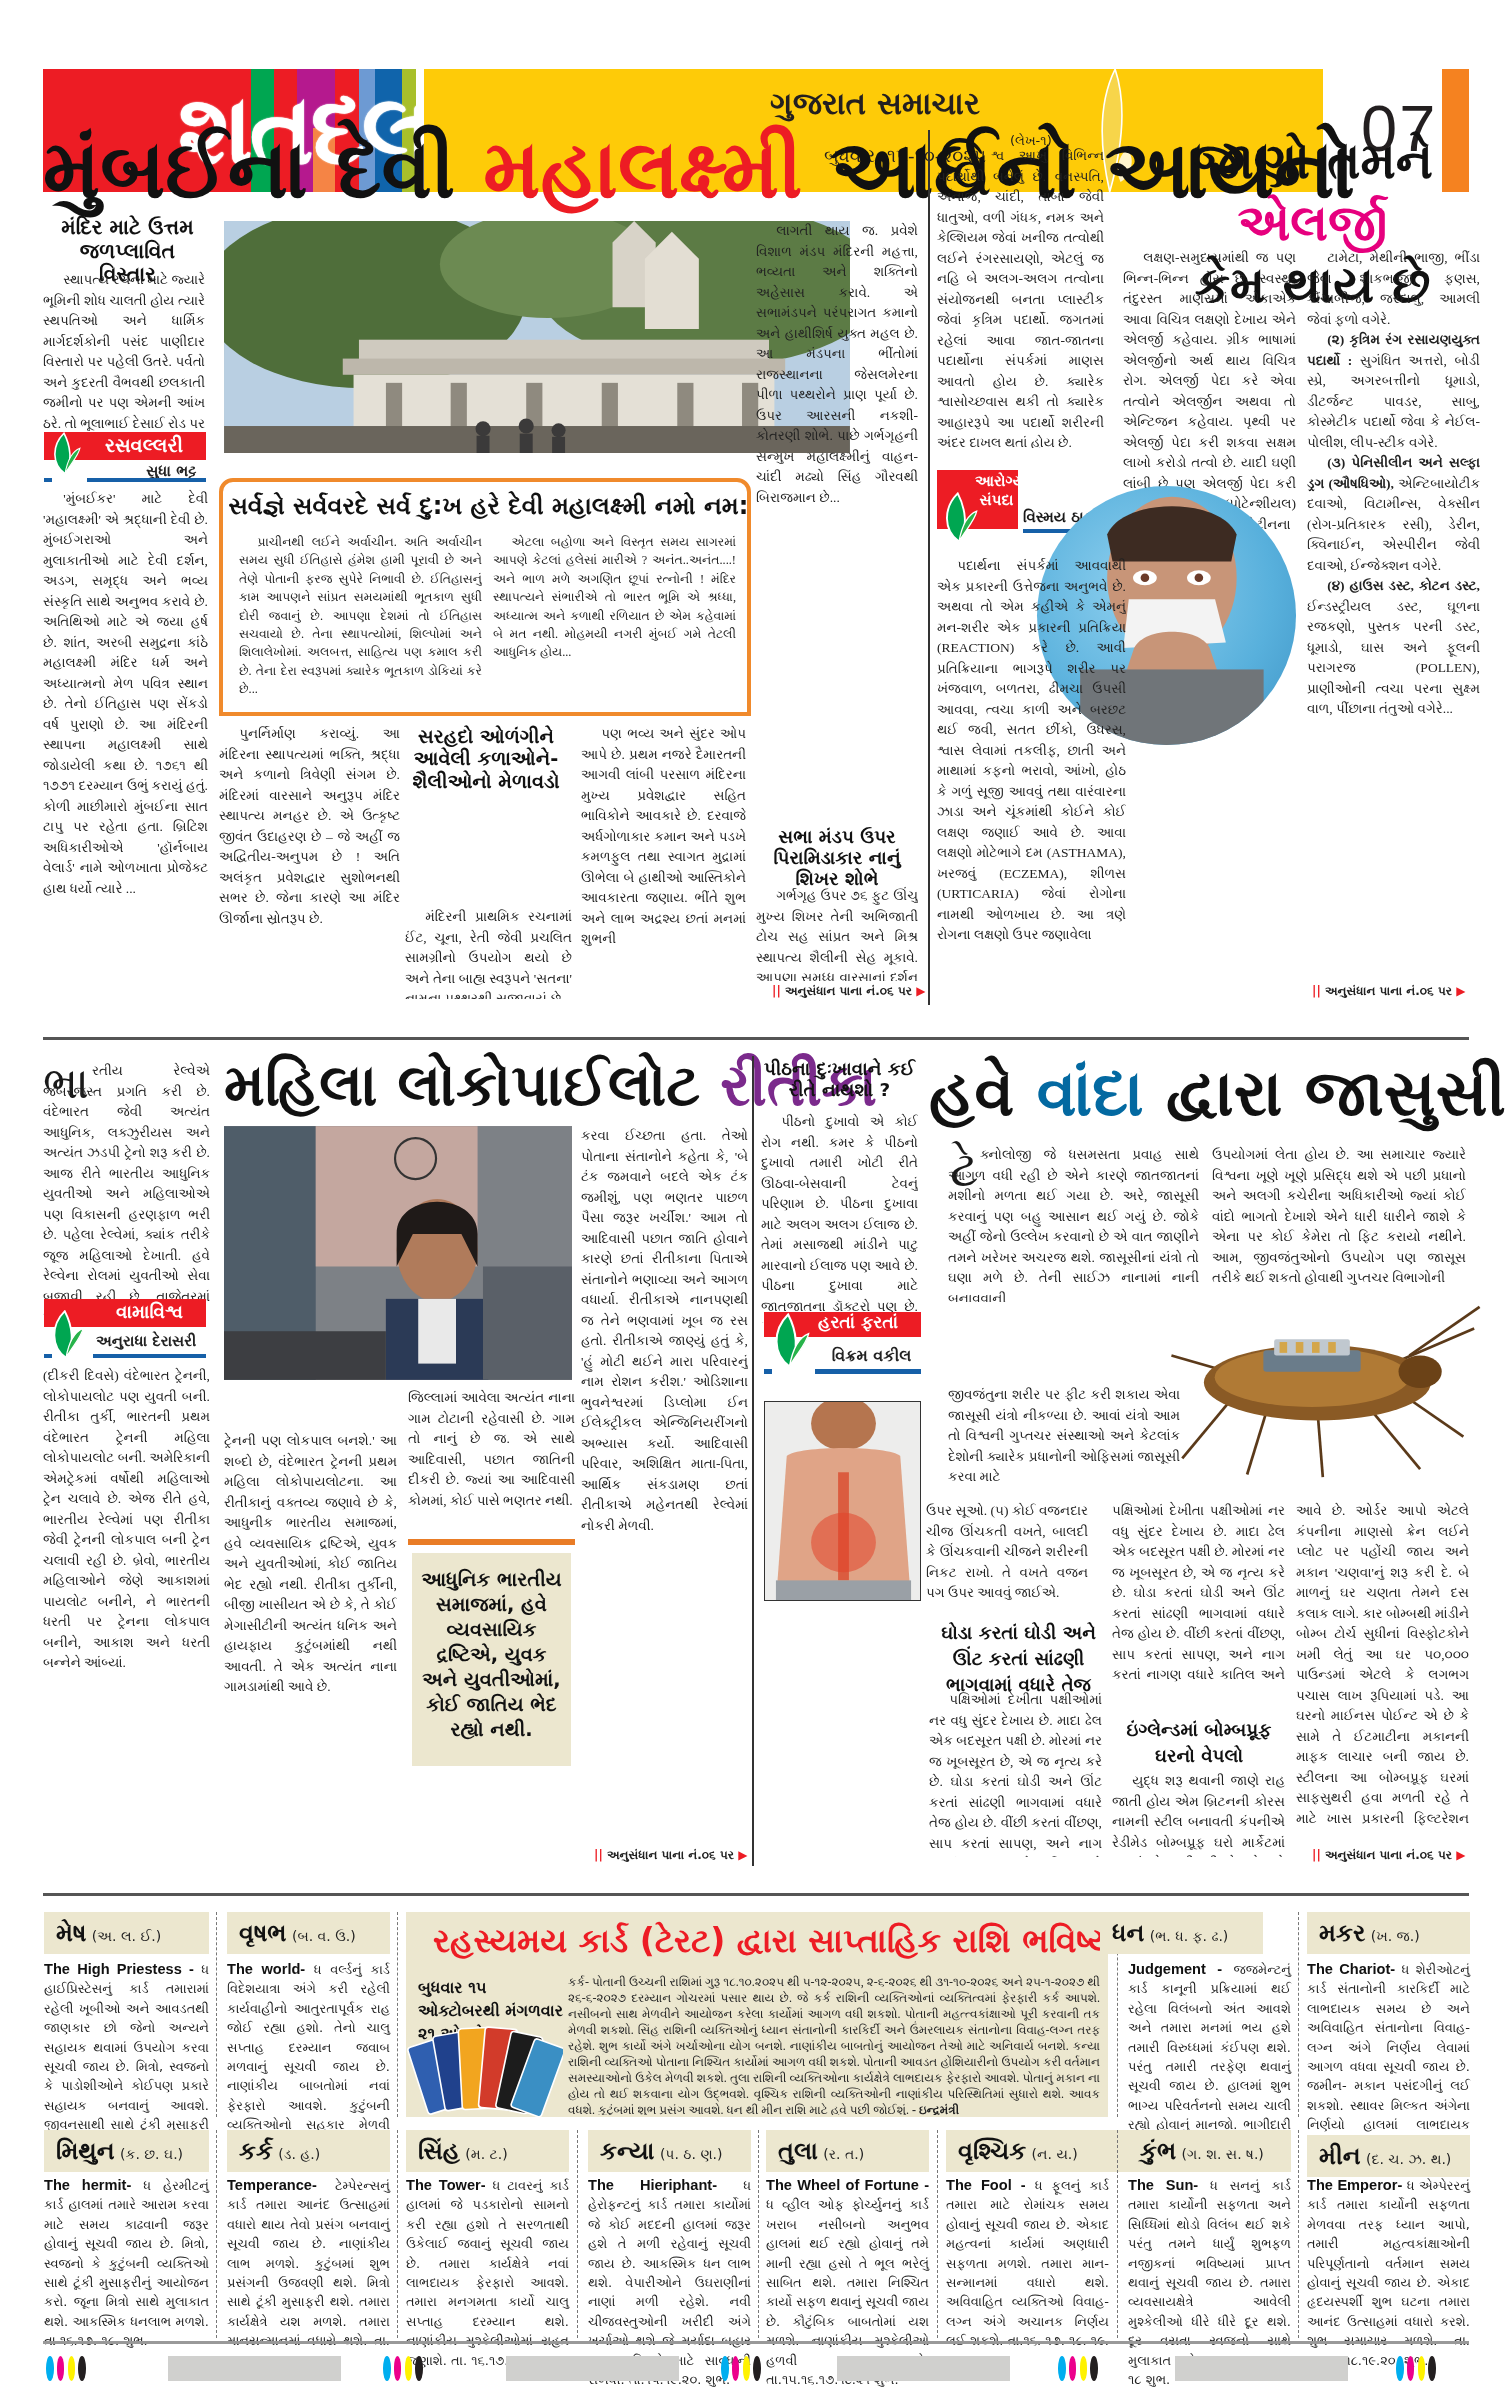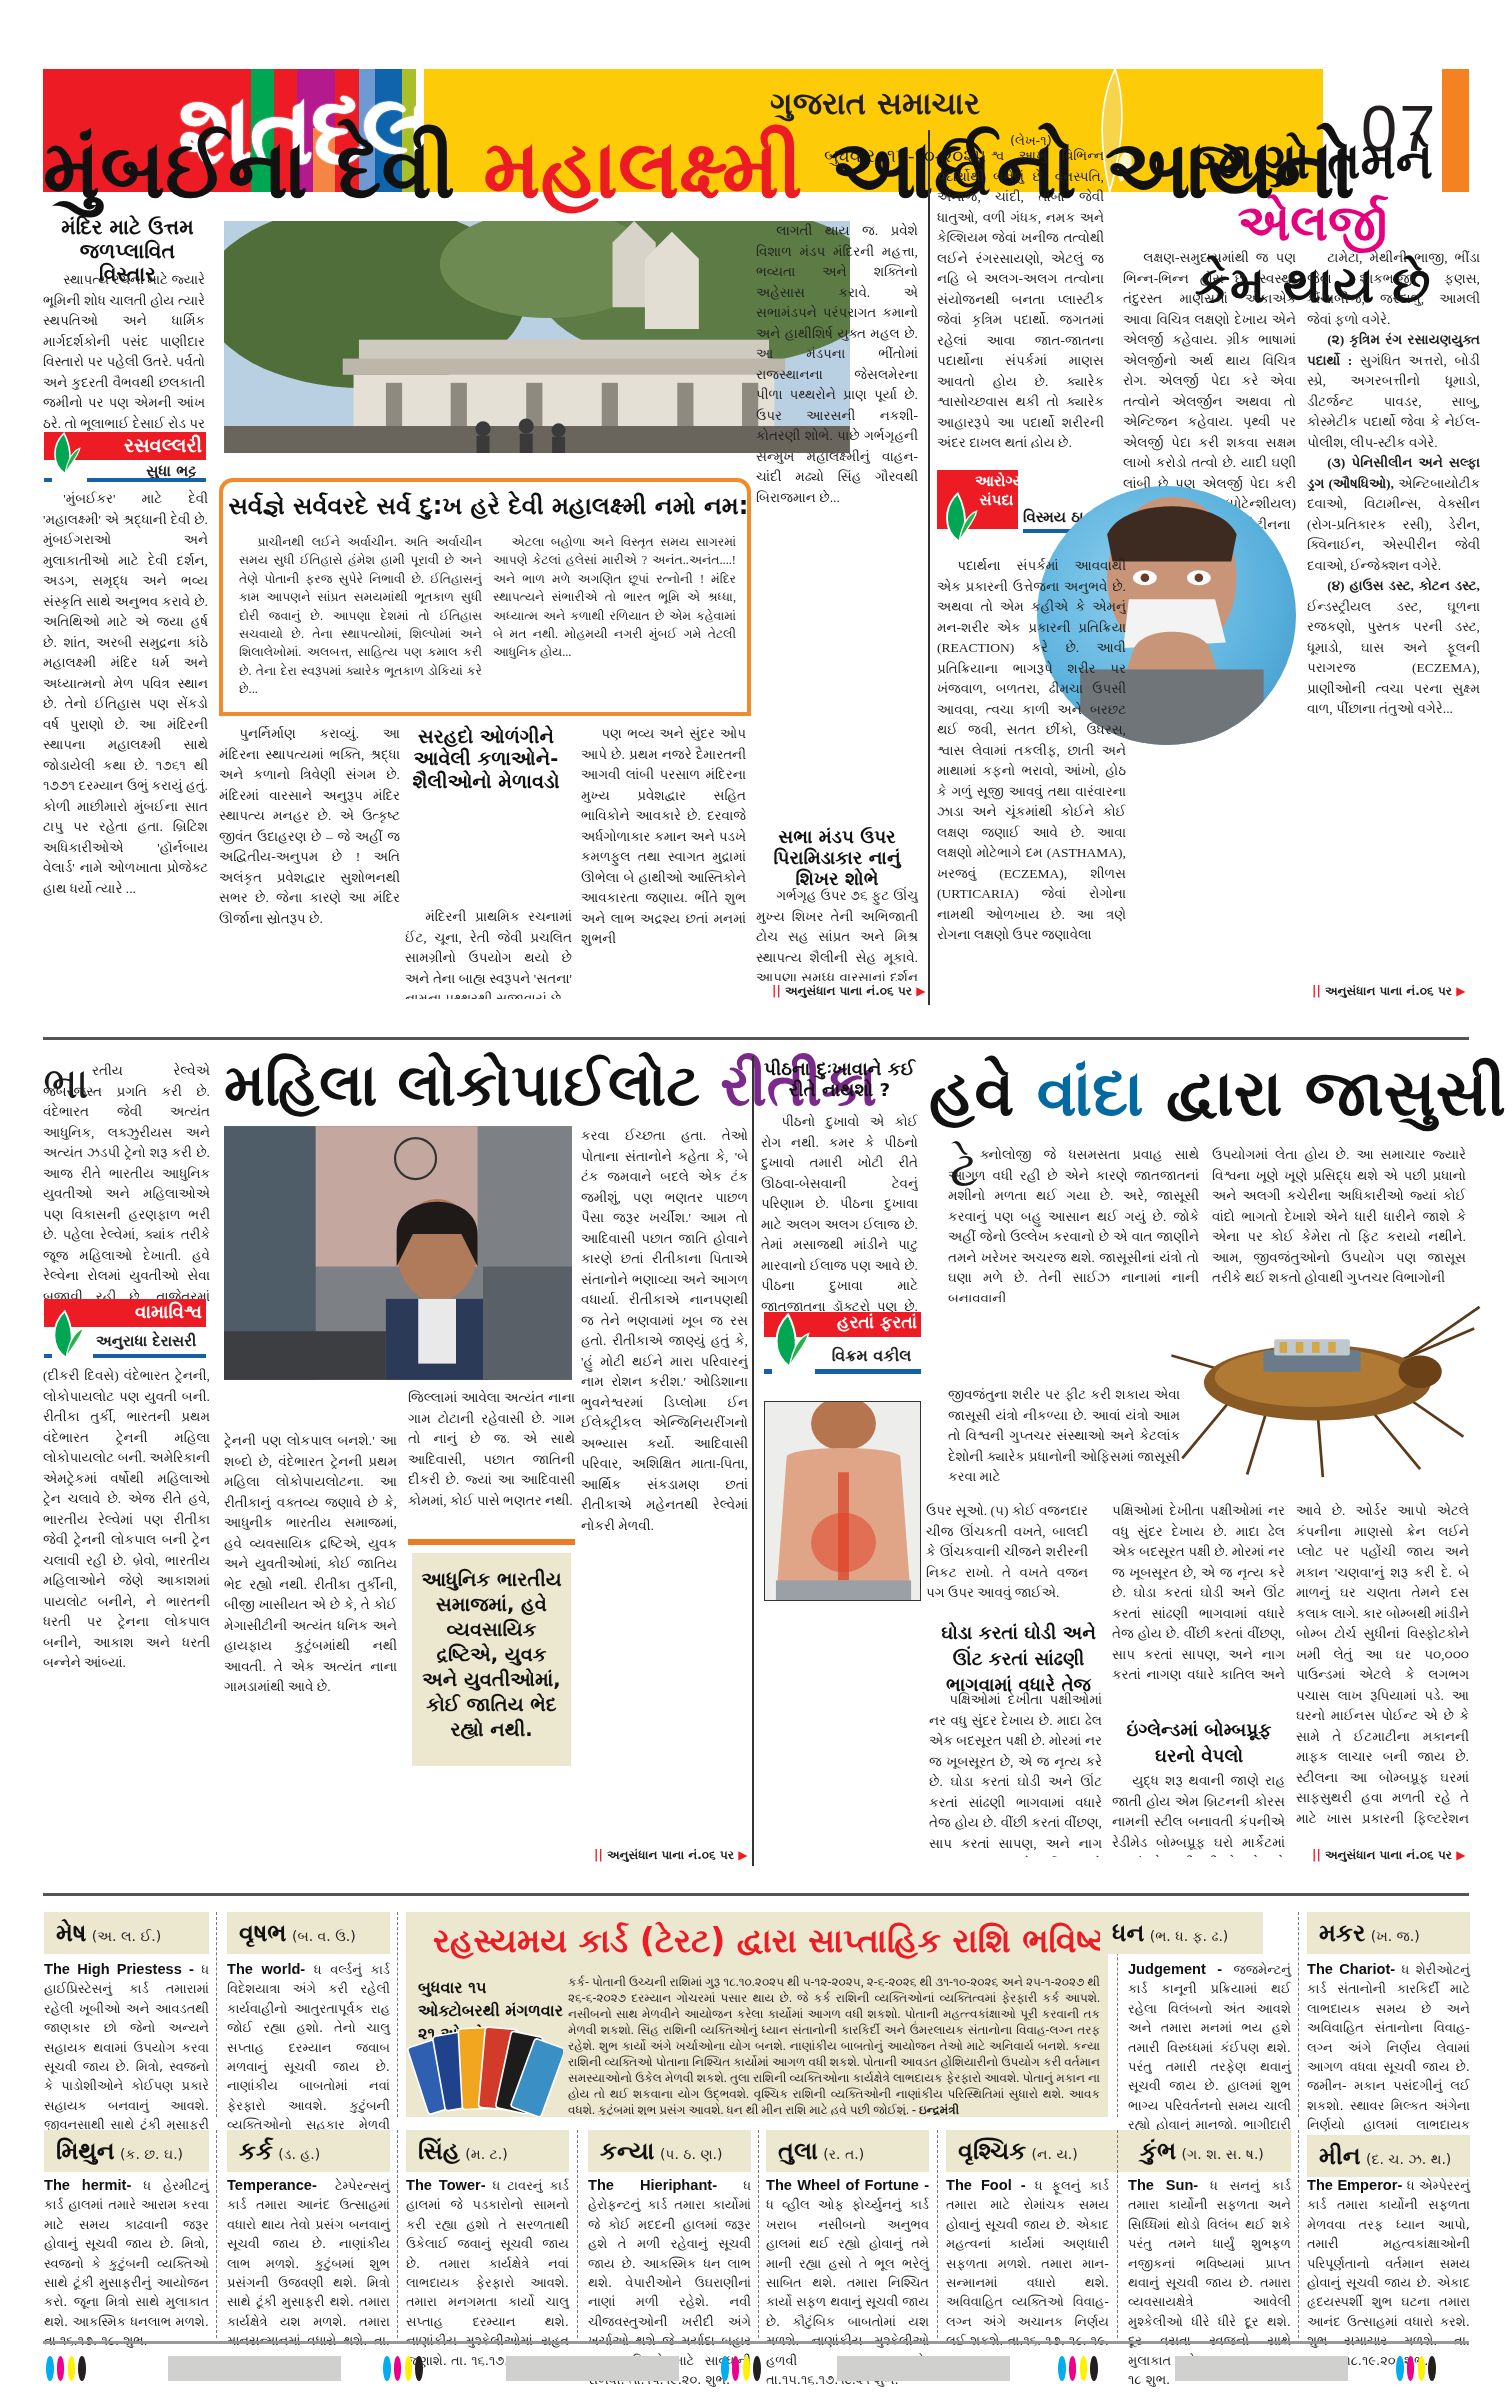--- a/index.html
+++ b/index.html
@@ -19,21 +19,21 @@
   .paper-name { font-family: "DejaVu Serif", serif; font-weight: bold; font-size: 31px; color: #231f20; }
   .paper-date { font-family: "DejaVu Sans", sans-serif; font-size: 18.4px; color: #231f20; }
   .page-num { font-family: "Liberation Sans", sans-serif; font-size: 65px; color: #231f20; line-height: 1; letter-spacing: 2.2px; }
 
   
   .hl { font-family: "DejaVu Sans", sans-serif; font-weight: bold; line-height: 1; white-space: nowrap; }
 
   
   .badge { position: absolute; }
   .badge .bar { position: absolute; left: 0; top: 0; right: 0; height: 52%; background: #ed1c24; }
-  .badge .bar-label { position: absolute; right: 4px; top: 2.2px; color: #fff; font-weight: bold; font-size: 24px; font-family: "DejaVu Sans", sans-serif; }
+  .badge .bar-label { position: absolute; right: 23px; top: 2.2px; color: #fff; font-weight: bold; font-size: 24px; font-family: "DejaVu Sans", sans-serif; }
   .badge .author { position: absolute; right: 9.7px; bottom: 9.7px; font-size: 18.4px; color: #222; font-weight: bold; }
   .badge .blue-line { position: absolute; left: 59px; right: 0; bottom: 0; height: 5.4px; background: #1660a8; }
   .badge .blue-dot { position: absolute; left: 0; bottom: 0; width: 7.6px; height: 5.4px; background: #1660a8; }
   .badge .leaf { position: absolute; left: 7.6px; top: 5.4px; width: 52px; height: 65px; }
 
   .cont { font-family: "DejaVu Sans", sans-serif; font-weight: bold; font-size: 12px; color: #222; }
   .cont .bar2 { color: #ed1c24; }
   .cont .tri { color: #ed1c24; }
 
   .photo { position: absolute; overflow: hidden; }
@@ -178,21 +178,21 @@
   <span>કેમ થાય છે</span>
 </div>
 
 <div class="abs col-text" style="left:1123px;top:248px;width:173px;height:324px;">
   <p>લક્ષણ-સમુદાયમાંથી જ પણ ભિન્ન-ભિન્ન હોય છે. સ્વસ્થ-તંદુરસ્ત માણસમાં એકાએક આવા વિચિત્ર લક્ષણો દેખાય એને એલર્જી કહેવાય. ગ્રીક ભાષામાં એલર્જીનો અર્થ થાય વિચિત્ર રોગ. એલર્જી પેદા કરે એવા તત્વોને એલર્જીન અથવા તો એન્ટિજન કહેવાય. પૃથ્વી પર એલર્જી પેદા કરી શકવા સક્ષમ લાખો કરોડો તત્વો છે. યાદી ઘણી લાંબી છે પણ એલર્જી પેદા કરી શકવાની ક્ષમતા (પોટેન્શીયલ) ધરાવતા તત્વો મોટેભાગે પ્રોટીનના</p>
 </div>
 <div class="abs col-text" style="left:1307px;top:248px;width:173px;height:756px;">
   <p>ટામેટા, મેથીની ભાજી, ભીંડા જેવા શાકભાજી, ફણસ, કૌંચાબીજ, જરદાલુ, આમલી જેવાં ફળો વગેરે.</p>
   <p><b>(૨) કૃત્રિમ રંગ રસાયણયુક્ત પદાર્થો :</b> <span>સુગંધિત અત્તરો, બોડી સ્પ્રે, અગરબત્તીનો ધૂમાડો, ડીટર્જન્ટ પાવડર, સાબુ, કોસ્મેટીક પદાર્થો જેવા કે નેઈલ-પોલીશ, લીપ-સ્ટીક વગેરે.</span></p>
   <p><b>(૩) પેનિસીલીન અને સલ્ફા ડ્રગ (ઔષધિઓ),</b> <span>એન્ટિબાયોટીક દવાઓ, વિટામીન્સ, વેક્સીન (રોગ-પ્રતિકારક રસી), ડેરીન, ક્વિનાઈન, એસ્પીરીન જેવી દવાઓ, ઈન્જેક્શન વગેરે.</span></p>
-  <p><b>(૪) હાઉસ ડસ્ટ, કોટન ડસ્ટ,</b> <span>ઈન્ડસ્ટ્રીયલ ડસ્ટ, ઘૂળના રજકણો, પુસ્તક પરની ડસ્ટ, ધૂમાડો, ઘાસ અને ફૂલની પરાગરજ (ECZEMA), પ્રાણીઓની ત્વચા પરના સુક્ષ્મ વાળ, પીંછાના તંતુઓ વગેરે...</span></p>
+  <p><b>(૪) હાઉસ ડસ્ટ, કોટન ડસ્ટ,</b> <span>ઈન્ડસ્ટ્રીયલ ડસ્ટ, ઘૂળના રજકણો, પુસ્તક પરની ડસ્ટ, ધૂમાડો, ઘાસ અને ફૂલની પરાગરજ (POLLEN), પ્રાણીઓની ત્વચા પરના સુક્ષ્મ વાળ, પીંછાના તંતુઓ વગેરે...</span></p>
 </div>
 
 <div class="badge" style="left:937px;top:470px;width:173px;height:76px;">
   <div class="abs" style="left:0;top:0;width:81px;height:59px;background:#ed1c24;"></div>
   <svg class="abs" viewBox="0 0 60 80" style="left:2.7px;top:21.6px;width:38px;height:51px;">
       <path d="M30 78 C 5 60, 5 25, 28 2 C 40 25, 45 55, 30 78 Z" fill="#00a651" stroke="#fff" stroke-width="3"></path>
       <path d="M30 78 C 40 60, 55 45, 58 30 C 45 35, 35 50, 30 78 Z" fill="#27b34a" stroke="#fff" stroke-width="2"></path>
     </svg>
   <div class="abs" style="left:38px;top:2.2px;width:43px;color:#fff;font-weight:bold;font-size:15px;line-height:18.4px;text-align:center;">આરોગ્ય સંપદા</div>
   <div class="abs" style="left:86px;top:38px;font-size:15px;font-weight:bold;">વિસ્મય ઠાકર</div>

